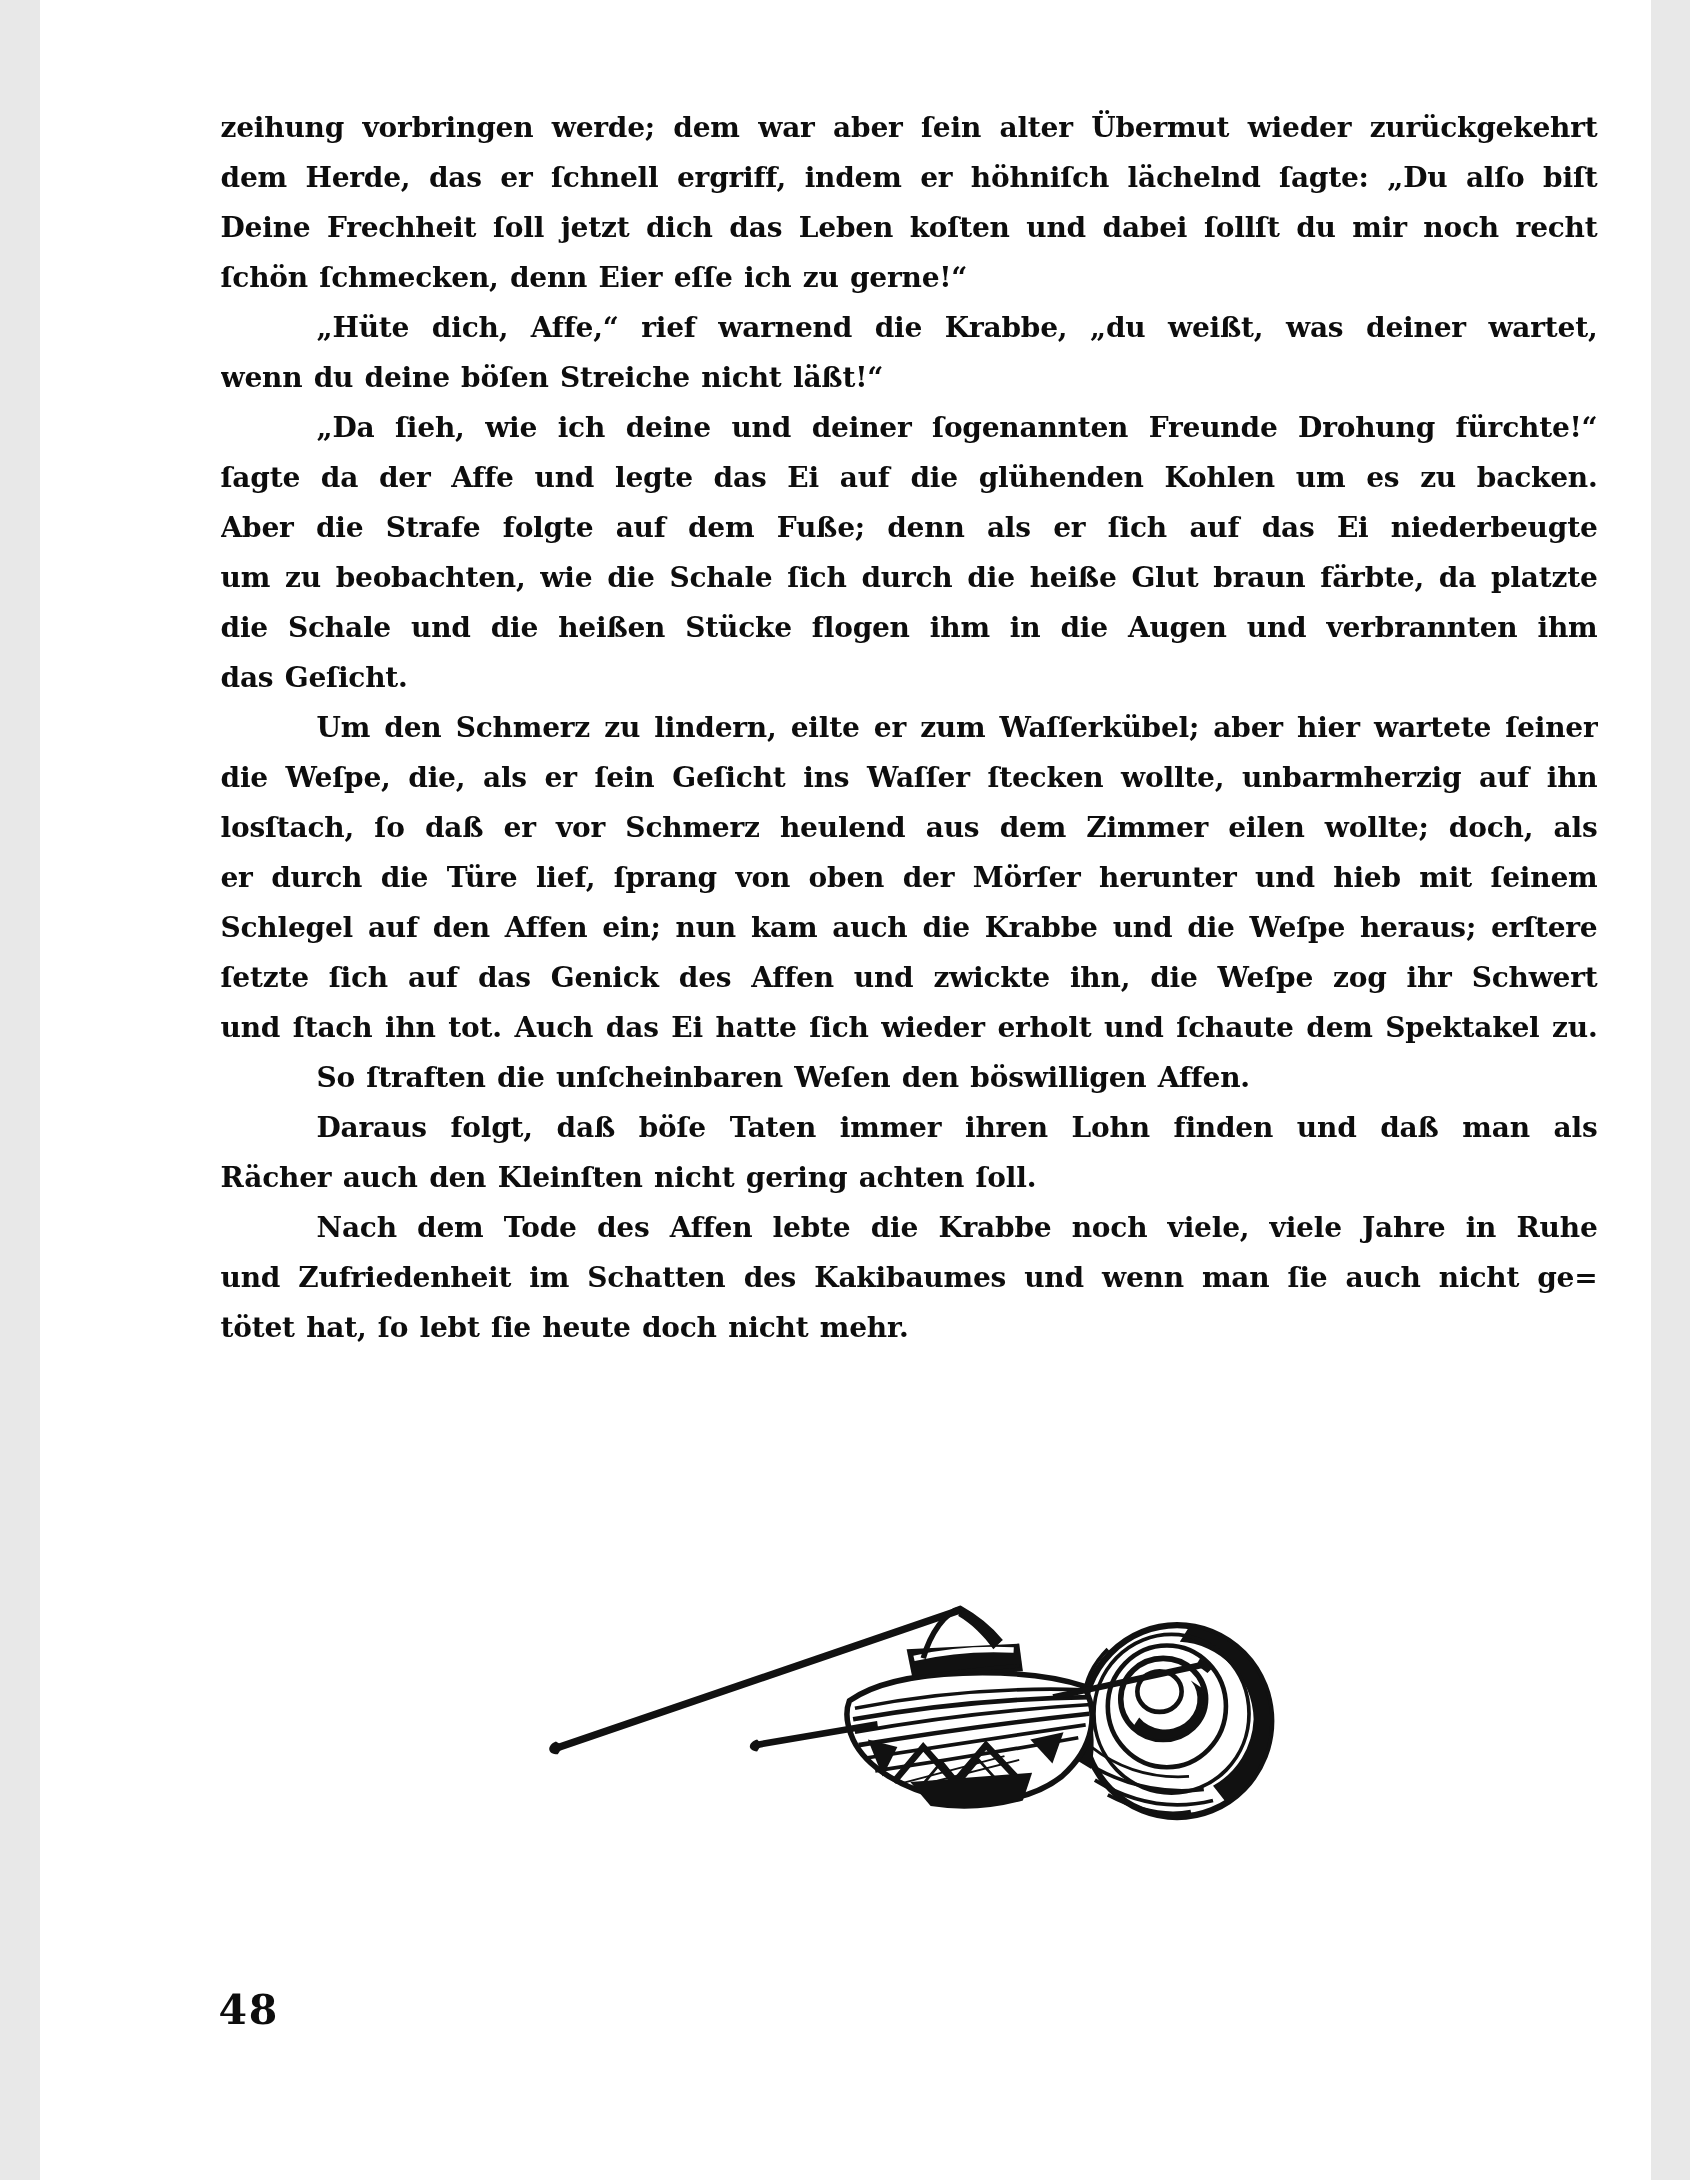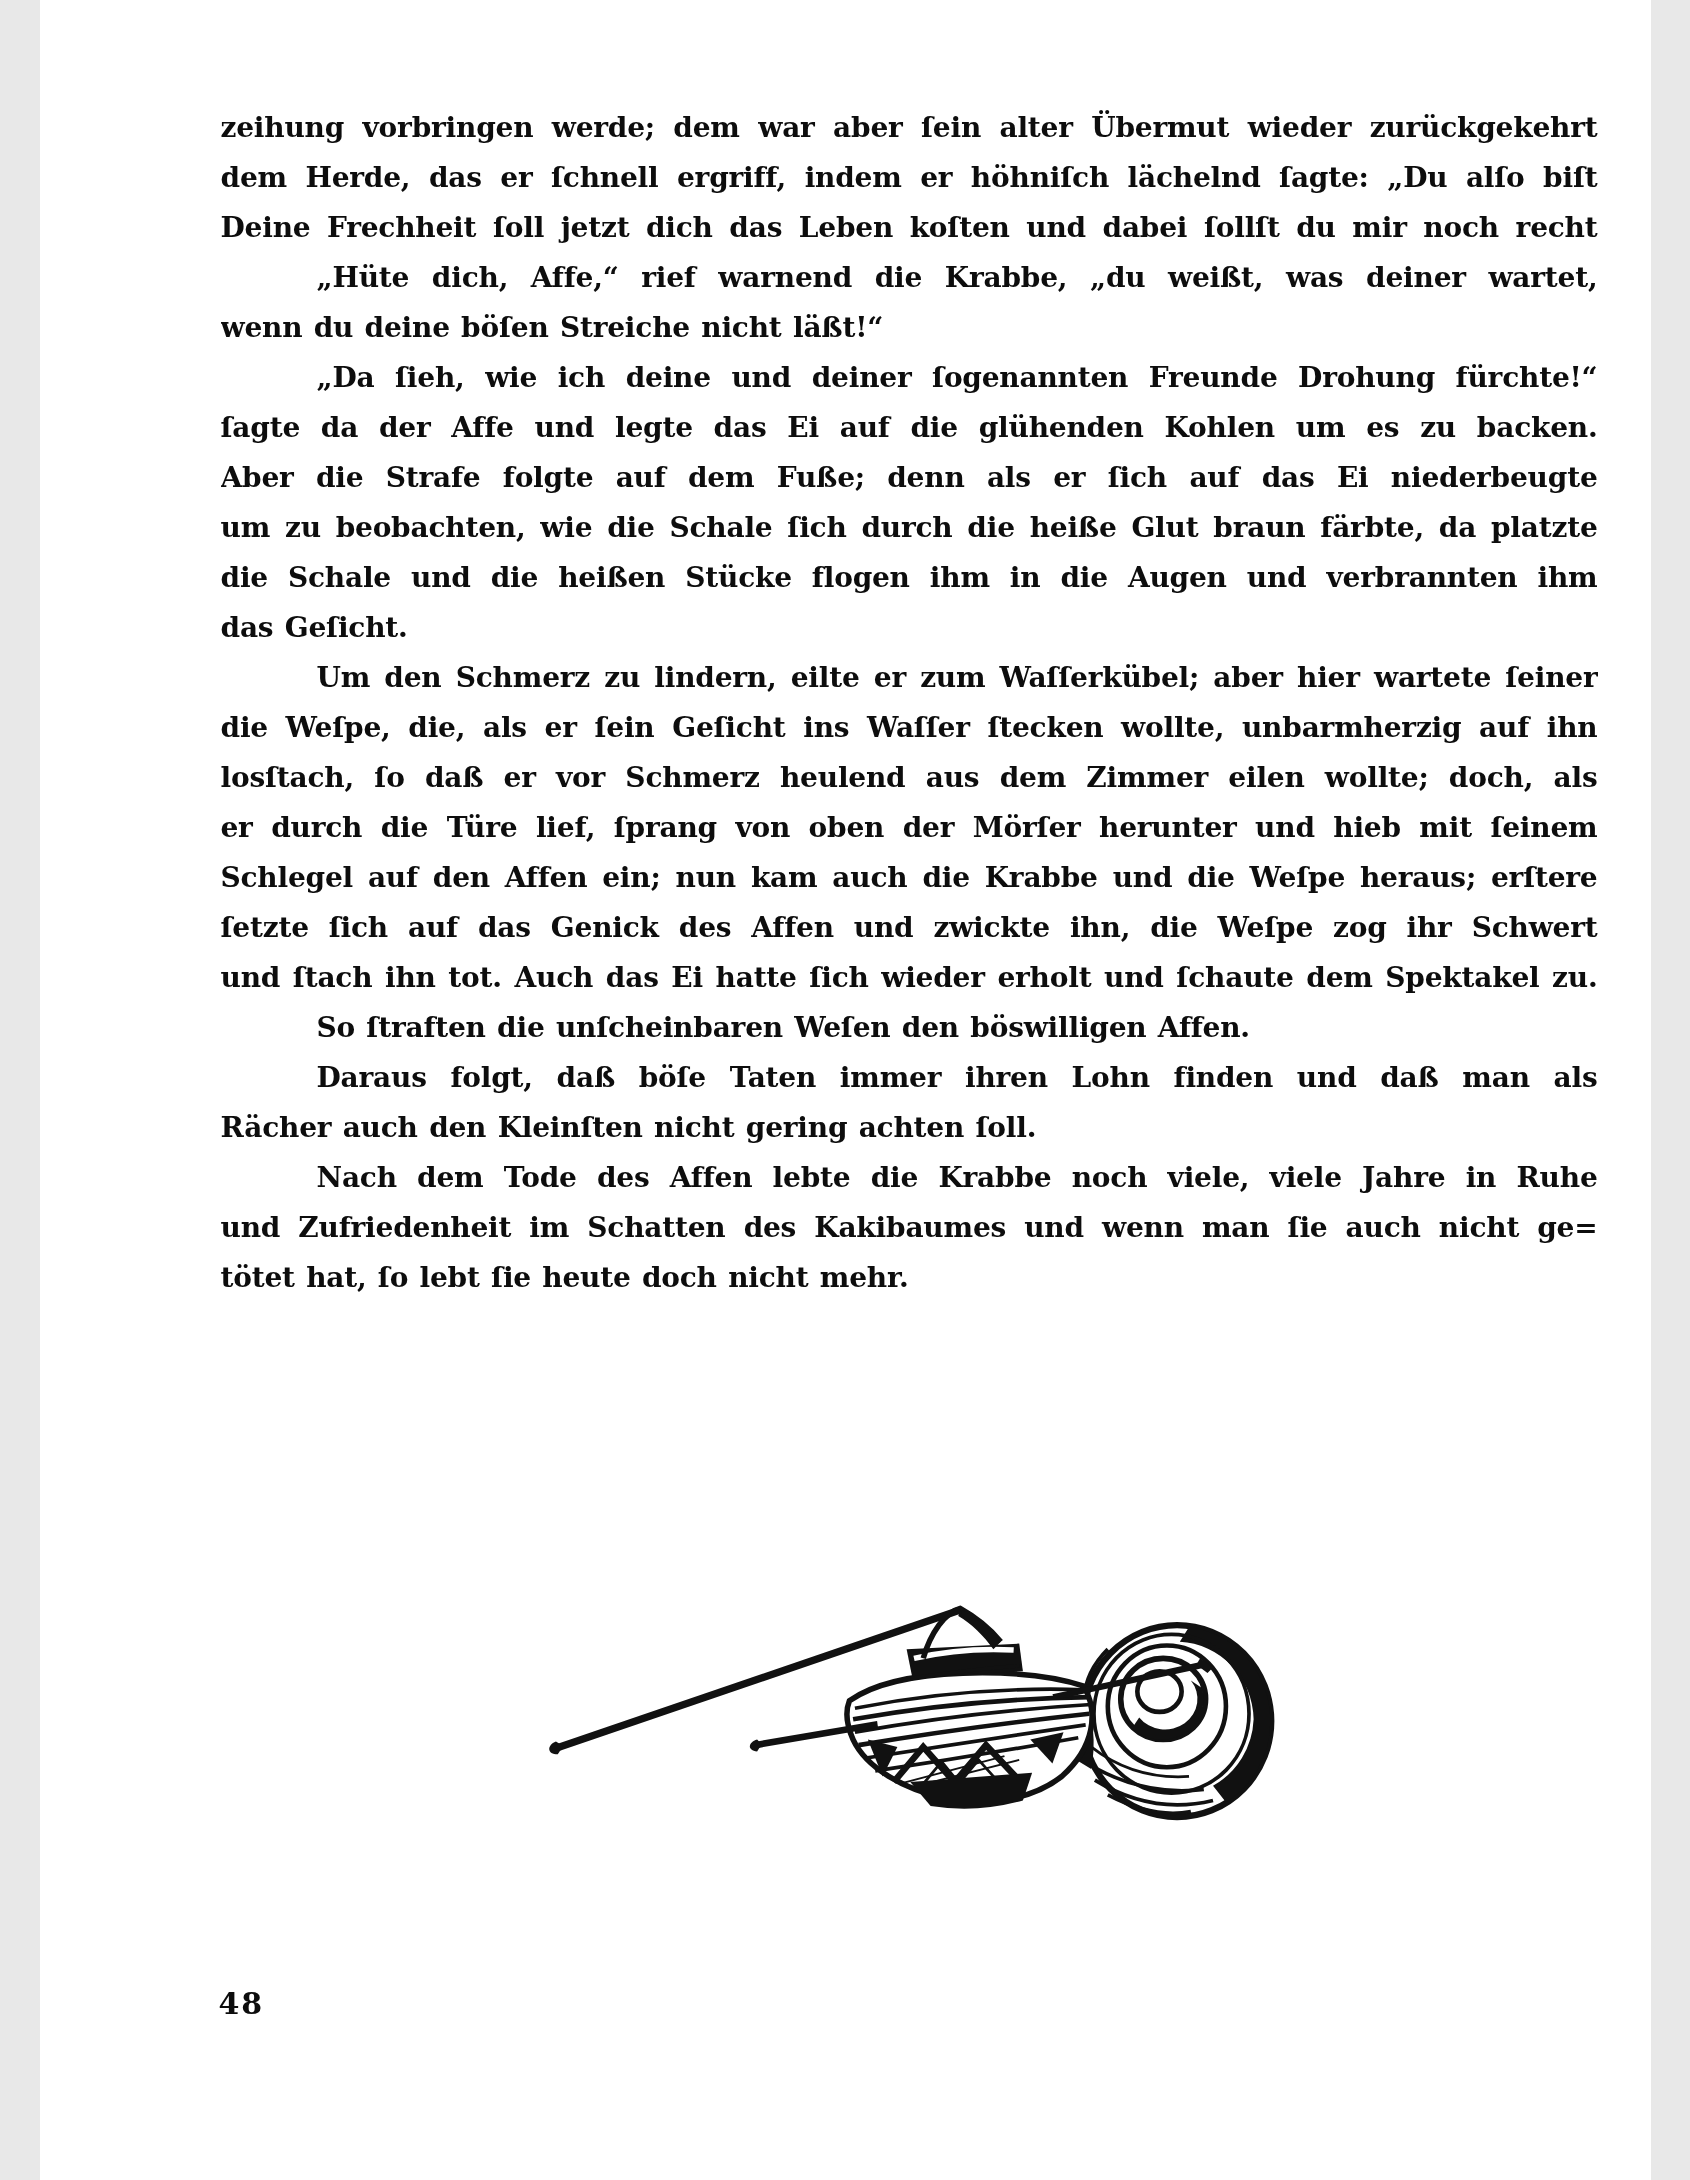--- a/index.html
+++ b/index.html
@@ -32,35 +32,36 @@
   .line.flush{ text-align-last:left; }
   .line.indent{ text-indent:96px; }
   .illustration{
     position:absolute;
     left:503px;top:1601px;
     width:766px;height:231px;
   }
   .pagenum{
     position:absolute;
     left:179px;top:1986px;
-    font-size:30px;
+    font-size:41px;
     font-weight:700;
     letter-spacing:1.8px;
   }
   svg .ln{fill:none;stroke:#111;}
 </style>
 </head>
 <body>
 
 <div class="page">
 
   <div class="textblock">
     <div class="line">zeihung vorbringen werde; dem war aber ſein alter Übermut wieder zurückgekehrt</div>
     <div class="line">dem Herde, das er ſchnell ergriff, indem er höhniſch lächelnd ſagte: „Du alſo biſt</div>
     <div class="line">Deine Frechheit ſoll jetzt dich das Leben koſten und dabei ſollſt du mir noch recht</div>
+    <div class="line flush">ſchön ſchmecken, denn Eier eſſe ich zu gerne!“</div>
     <div class="line indent">„Hüte dich, Affe,“ rief warnend die Krabbe, „du weißt, was deiner wartet,</div>
     <div class="line flush">wenn du deine böſen Streiche nicht läßt!“</div>
     <div class="line indent">„Da ſieh, wie ich deine und deiner ſogenannten Freunde Drohung fürchte!“</div>
     <div class="line">ſagte da der Affe und legte das Ei auf die glühenden Kohlen um es zu backen.</div>
     <div class="line">Aber die Strafe folgte auf dem Fuße; denn als er ſich auf das Ei niederbeugte</div>
     <div class="line">um zu beobachten, wie die Schale ſich durch die heiße Glut braun färbte, da platzte</div>
     <div class="line">die Schale und die heißen Stücke flogen ihm in die Augen und verbrannten ihm</div>
     <div class="line flush">das Geſicht.</div>
     <div class="line indent">Um den Schmerz zu lindern, eilte er zum Waſſerkübel; aber hier wartete ſeiner</div>
     <div class="line">die Weſpe, die, als er ſein Geſicht ins Waſſer ſtecken wollte, unbarmherzig auf ihn</div>

